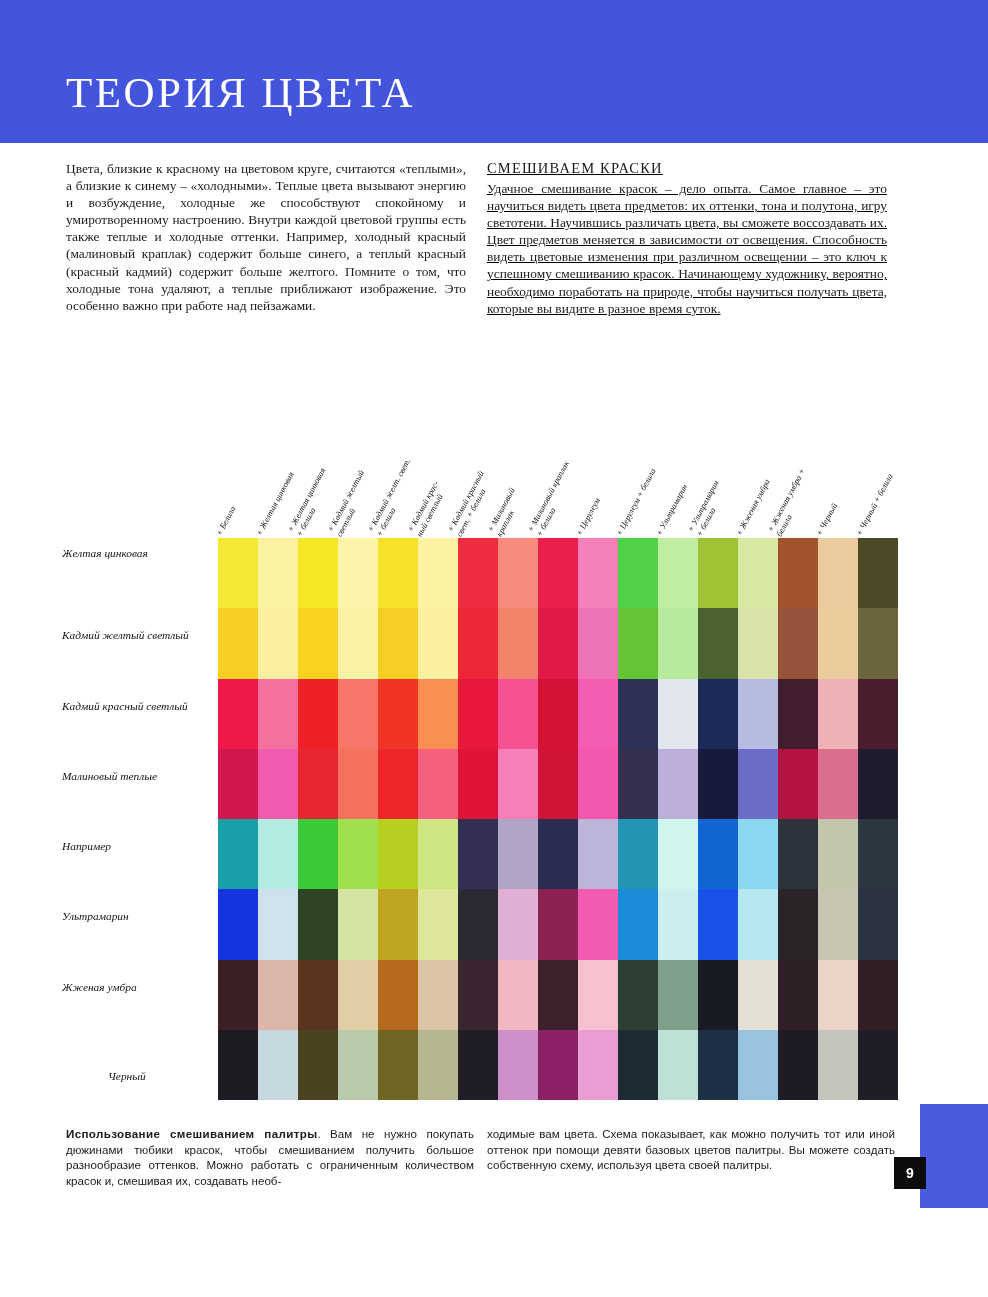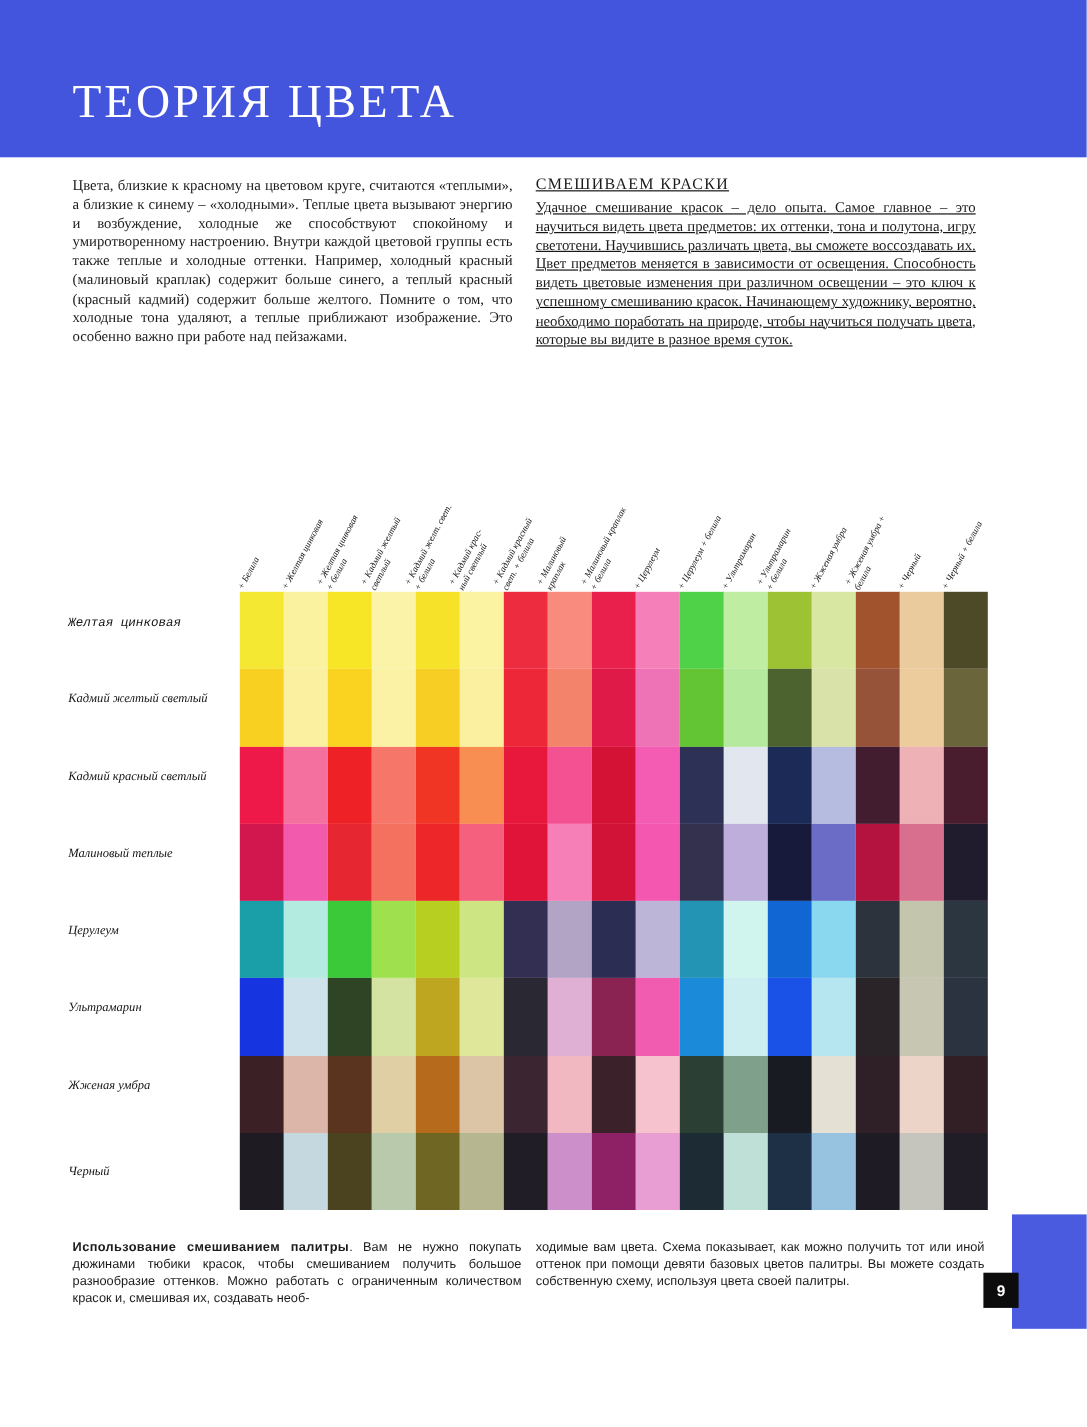--- a/index.html
+++ b/index.html
@@ -137,30 +137,30 @@
       <div class="col-label" style="left: 445px;">+ Ультрамарин</div>
       <div class="col-label" style="left: 485px;">+ Ультрамарин
 + белила</div>
       <div class="col-label" style="left: 525px;">+ Жженая умбра</div>
       <div class="col-label" style="left: 565px;">+ Жженая умбра +
 белила</div>
       <div class="col-label" style="left: 605px;">+ Черный</div>
       <div class="col-label" style="left: 645px;">+ Черный + белила</div>
     </div>
   <div id="row-labels">
-      <div class="row-label" style="top: 23px; font-family: Liberation Mono, monospace;">Желтая цинковая</div>
+      <div class="row-label" style="top: 9px;">Желтая цинковая</div>
       <div class="row-label" style="top: 91.375px;">Кадмий желтый
 светлый</div>
       <div class="row-label" style="top: 161.625px;">Кадмий красный
 светлый</div>
       <div class="row-label" style="top: 231.875px;">Малиновый теплые</div>
-      <div class="row-label" style="top: 302.125px;">Церулеум</div>
+      <div class="row-label" style="top: 302.125px;">Например</div>
       <div class="row-label" style="top: 372.375px;">Ультрамарин</div>
       <div class="row-label" style="top: 442.625px;">Жженая умбра</div>
-      <div class="row-label" style="top: 521px;">Черный</div>
+      <div class="row-label" style="top: 532px; margin-left: 46px;">Черный</div>
     </div>
   <div id="grid" style="grid-template-columns: repeat(17, 1fr); grid-template-rows: repeat(8, 1fr);">
       <div class="cell" style="background: rgb(245, 232, 50);"></div>
       <div class="cell" style="background: rgb(251, 242, 160);"></div>
       <div class="cell" style="background: rgb(247, 230, 38);"></div>
       <div class="cell" style="background: rgb(251, 244, 168);"></div>
       <div class="cell" style="background: rgb(247, 226, 42);"></div>
       <div class="cell" style="background: rgb(251, 243, 162);"></div>
       <div class="cell" style="background: rgb(238, 44, 63);"></div>
       <div class="cell" style="background: rgb(249, 139, 126);"></div>

